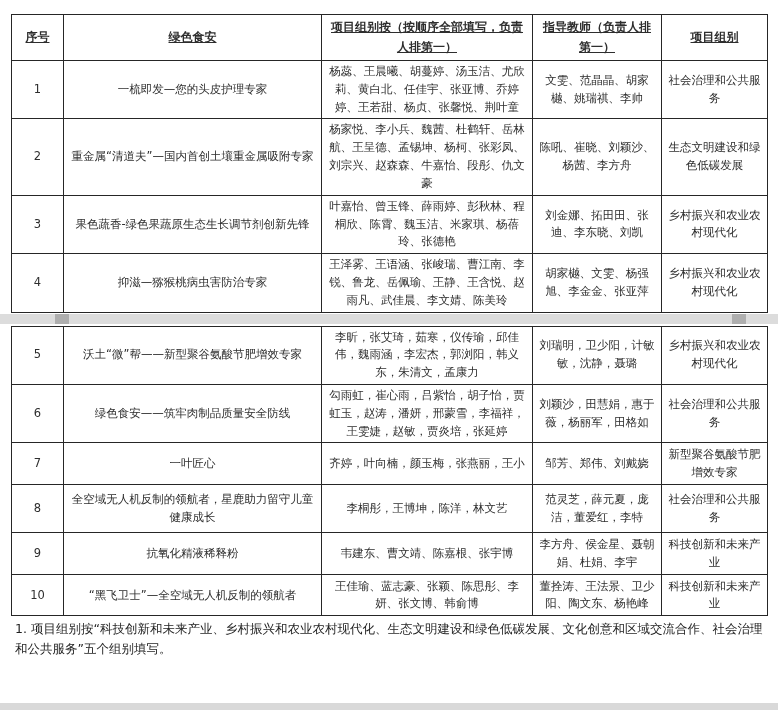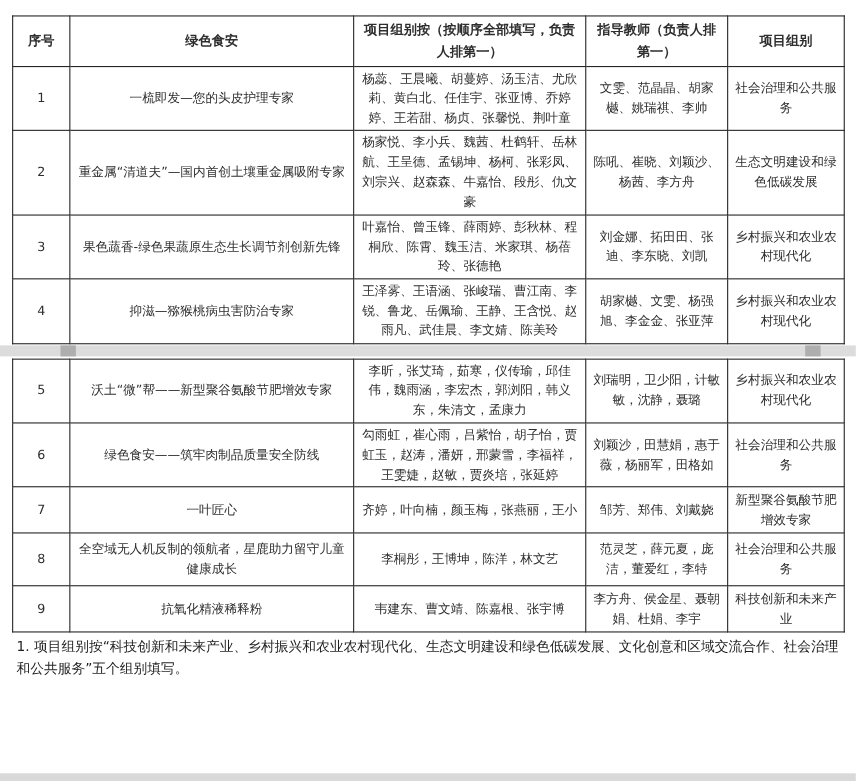--- a/index.html
+++ b/index.html
@@ -30,21 +30,21 @@
   table.doc th{
     font-weight:bold;
     font-size:12px;
     line-height:1.6;
   }
   col.c-no{width:52px;}
   col.c-title{width:258px;}
   col.c-team{width:211px;}
   col.c-adv{width:129px;}
   col.c-cat{width:106px;}
-  tr.hdr{height:46px;}
+  tr.hdr{height:46px;text-decoration:underline;}
   tr.r1{height:56px;} tr.r2{height:66px;} tr.r3{height:56px;} tr.r4{height:50px;}
   tr.r5{height:56px;} tr.r6{height:56px;} tr.r7{height:42px;} tr.r8{height:48px;}
   tr.r9{height:42px;} tr.r10{height:41px;} tr.r11{height:56px;}
   .page-break{
     position:relative;
     height:10px;
     margin:1px 0 2px -11px;
     width:778px;
     background:#dcdcdc;
   }
@@ -164,20 +164,27 @@
           <td>范灵芝，薛元夏，庞洁，董爱红，李特</td>
           <td>社会治理和公共服务</td>
         </tr>
         <tr class="r9">
           <td>9</td>
           <td>抗氧化精液稀释粉</td>
           <td>韦建东、曹文靖、陈嘉根、张宇博</td>
           <td>李方舟、侯金星、聂朝娟、杜娟、李宇</td>
           <td>科技创新和未来产业</td>
         </tr>
+        <tr class="r10">
+          <td>10</td>
+          <td>“黑飞卫士”—全空域无人机反制的领航者</td>
+          <td>王佳瑜、蓝志豪、张颖、陈思彤、李妍、张文博、韩俞博</td>
+          <td>董拴涛、王法景、卫少阳、陶文东、杨艳峰</td>
+          <td>科技创新和未来产业</td>
+        </tr>
       </tbody>
   </table>
 
   <div class="notes">
     <p class="note">1. 项目组别按“科技创新和未来产业、乡村振兴和农业农村现代化、生态文明建设和绿色低碳发展、文化创意和区域交流合作、社会治理和公共服务”五个组别填写。</p>
 
   </div>
 
 </div>
 

